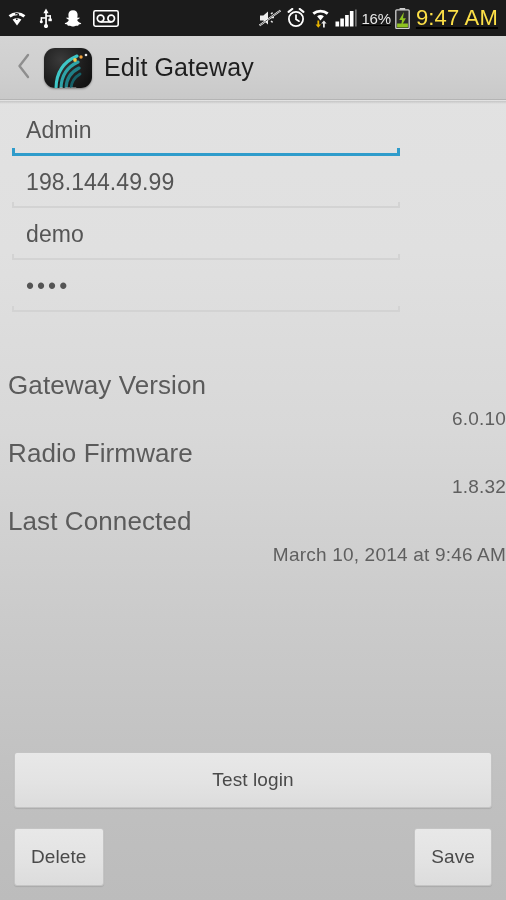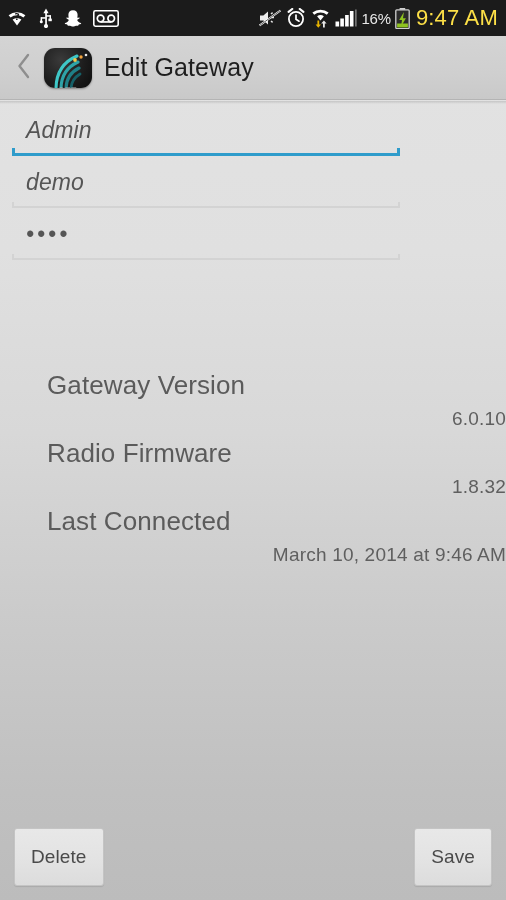--- a/index.html
+++ b/index.html
@@ -35,20 +35,21 @@
     align-items: center;
     gap: 11px;
     flex: 0 0 auto;
   }
   .sb-spacer { flex: 1 1 auto; }
   .sb-right {
     display: flex;
     align-items: center;
     gap: 4px;
     flex: 0 0 auto;
+    text-decoration: underline;
   }
   .sb-icon {
     display: block;
     line-height: 0;
   }
   .sb-pct {
     color: #e8e8e8;
     font-size: 15px;
     letter-spacing: -0.2px;
     font-family: "Liberation Sans", sans-serif;
@@ -107,21 +108,20 @@
     margin-left: 12px;
     letter-spacing: 0.1px;
     white-space: nowrap;
   }
 
   
   #form {
     position: absolute;
     top: 104px; left: 0;
     width: 412px;
-    font-style: italic;
   }
   .field {
     position: relative;
     height: 52px;
     margin: 0 12px;
     display: flex;
     align-items: center;
   }
   .field-value {
     font-size: 23px;
@@ -167,21 +167,20 @@
     width: 506px;
     padding-left: 8px;
     box-sizing: border-box;
   }
   .info-label {
     font-size: 26px;
     color: #5b5b5b;
     line-height: 38px;
     letter-spacing: 0.1px;
     white-space: nowrap;
-    margin-left: 39px;
   }
   .info-value {
     font-size: 19px;
     color: #5f5f5f;
     line-height: 30px;
     padding-left: 29px;
     letter-spacing: 0.2px;
     white-space: nowrap;
     text-align: right;
   }
@@ -356,20 +355,24 @@
   </div>
   <div id="action-bar-shadow"></div>
 
   <div id="form">
 
     <div class="field">
       <span class="field-value">Admin</span>
       <span class="underline focused"></span>
     </div>
 
+    <div class="field">
+      <span class="field-value">198.144.49.99</span>
+      <span class="underline"></span>
+    </div>
 
     <div class="field">
       <span class="field-value">demo</span>
       <span class="underline"></span>
     </div>
 
     <div class="field">
       <span class="field-value pwd">••••</span>
       <span class="underline"></span>
     </div>
@@ -389,19 +392,20 @@
     </div>
 
     <div>
       <div class="info-label">Last Connected</div>
       <div class="info-value">March 10, 2014 at 9:46 AM</div>
     </div>
 
   </div>
 
   <div id="bottom">
+    <div class="btn" id="test-login-button">Test login</div>
     <div id="action-row">
       <div class="btn" id="delete-button">Delete</div>
       <div class="btn" id="save-button">Save</div>
     </div>
   </div>
 
 </div>
 
 </body></html>

